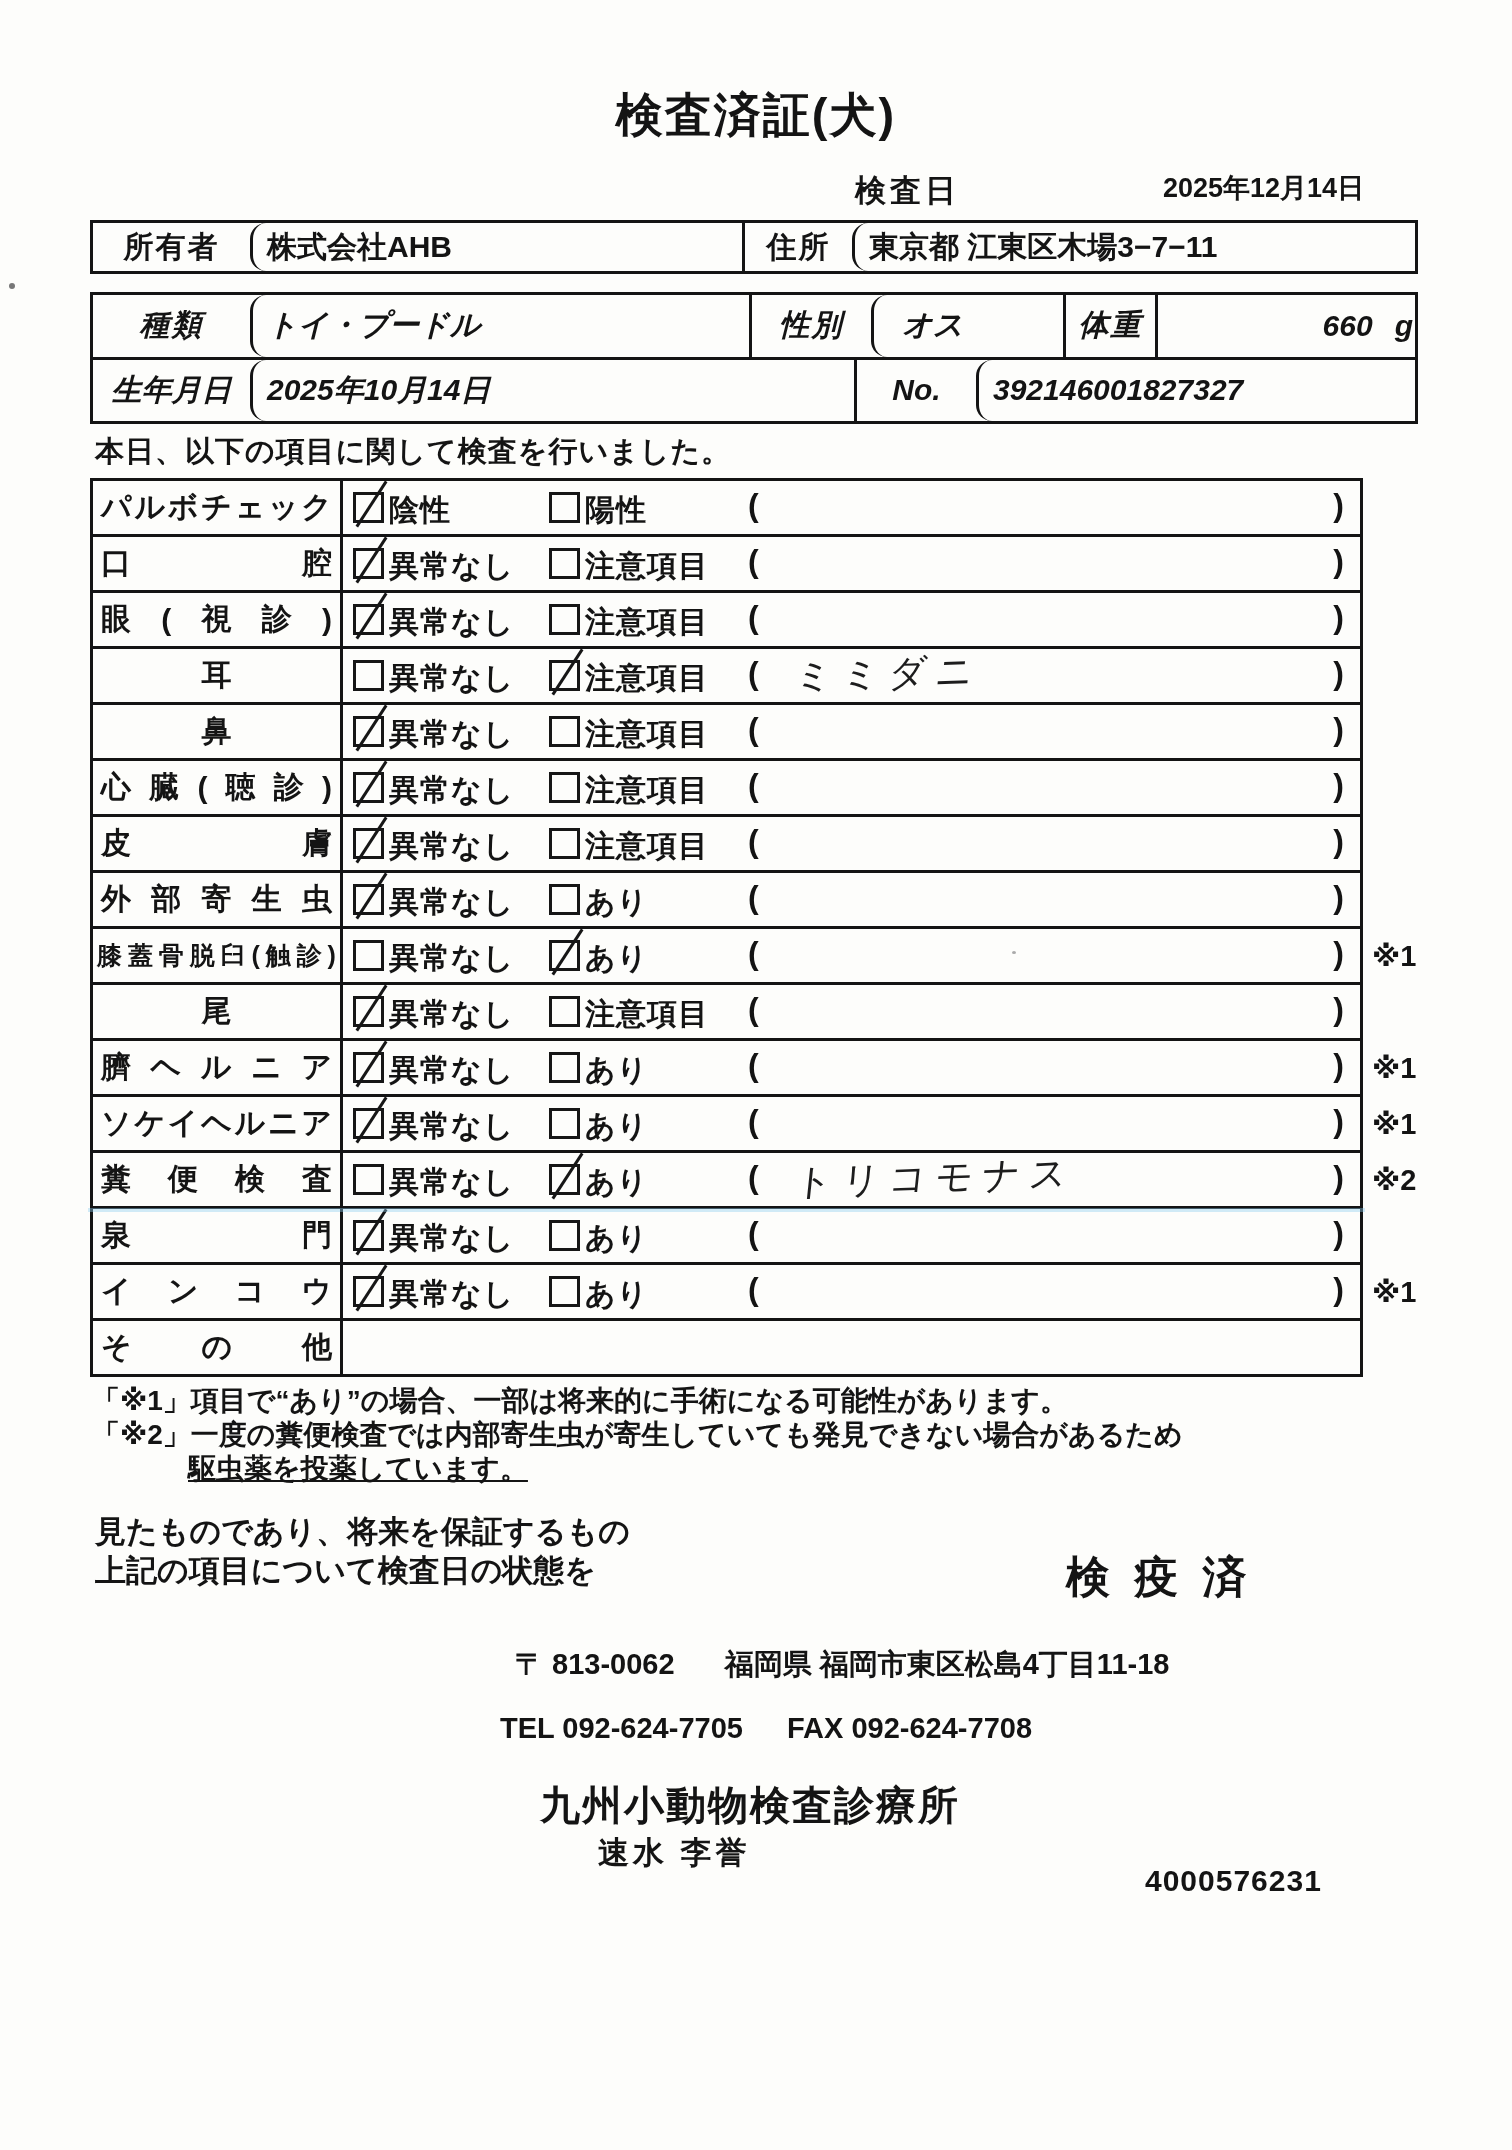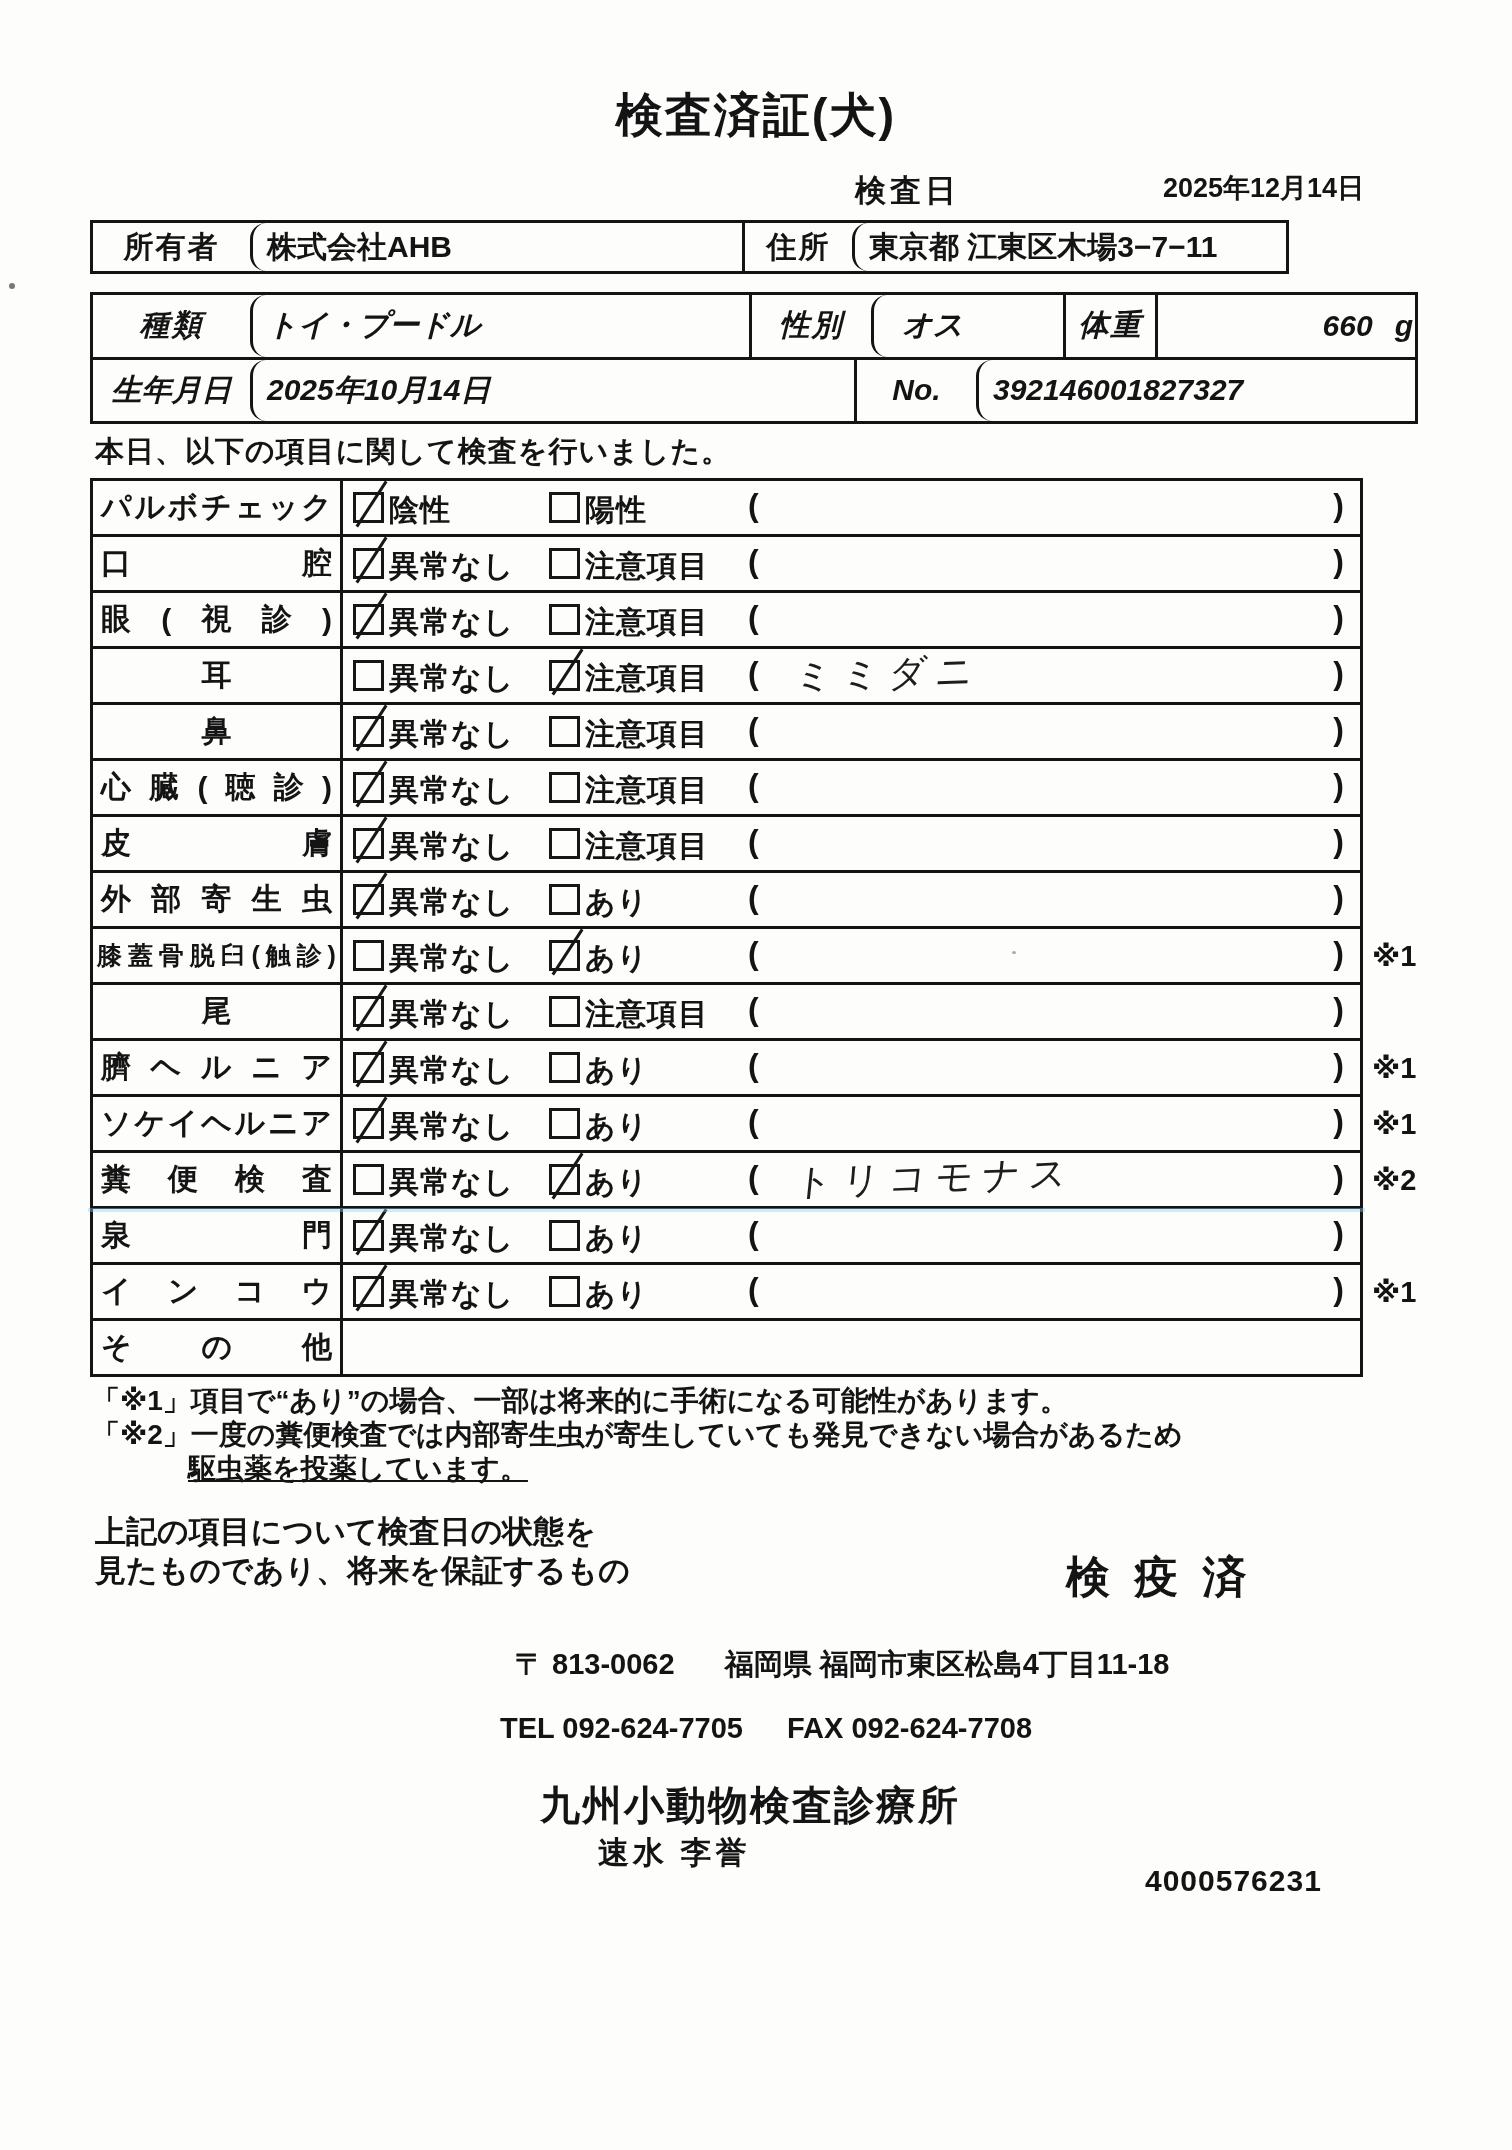--- a/index.html
+++ b/index.html
@@ -62,21 +62,21 @@
 </head>
 <body>
 
 <div class="page">
 
   <div class="abs doc-title">検査済証(犬)</div>
 
   <div class="abs insp-date-label">検査日</div>
   <div class="abs insp-date-value">2025年12月14日</div>
 
-  <div class="tbl" style="top:220px;width:1199px;height:54px;">
+  <div class="tbl" style="top:220px;width:1328px;height:54px;">
     <div class="trow">
       <div class="tcell lab" style="width:157px;">所有者</div>
       <div class="tcell val" style="width:492px;">株式会社AHB</div>
       <div class="tcell lab" style="width:110px;">住所</div>
       <div class="tcell val" style="flex:1;">東京都 江東区木場3−7−11</div>
     </div>
   </div>
 
   <div class="tbl" style="top:292px;width:1328px;height:132px;font-style:italic;">
     <div class="trow">
@@ -391,22 +391,22 @@
       </div>
   </div>
 
   <div class="abs notes">
     <div>「※1」項目で“あり”の場合、一部は将来的に手術になる可能性があります。</div>
     <div>「※2」一度の糞便検査では内部寄生虫が寄生していても発見できない場合があるため</div>
     <div class="indent">駆虫薬を投薬しています。</div>
   </div>
 
   <div class="abs disclaimer">
+    <div>見たものであり、将来を保証するもの</div>
     <div>上記の項目について検査日の状態を</div>
-    <div>見たものであり、将来を保証するもの</div>
   </div>
 
   <div class="abs stamp">検 疫 済</div>
 
   <div class="abs postal-line">
     <span>〒 813-0062</span>
     <span class="addr">福岡県 福岡市東区松島4丁目11-18</span>
   </div>
 
   <div class="abs tel-line">

